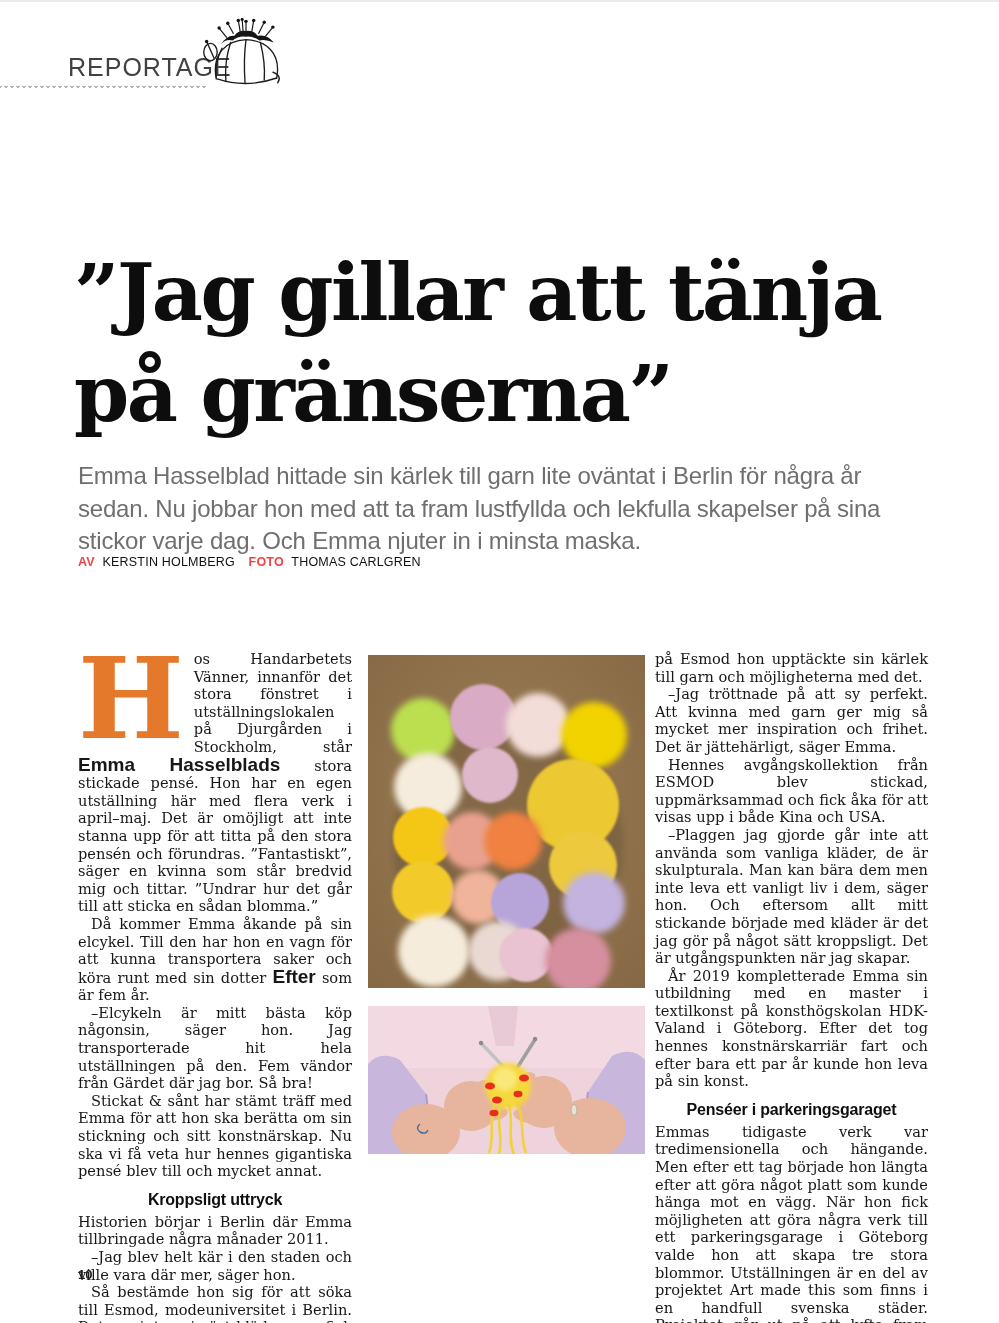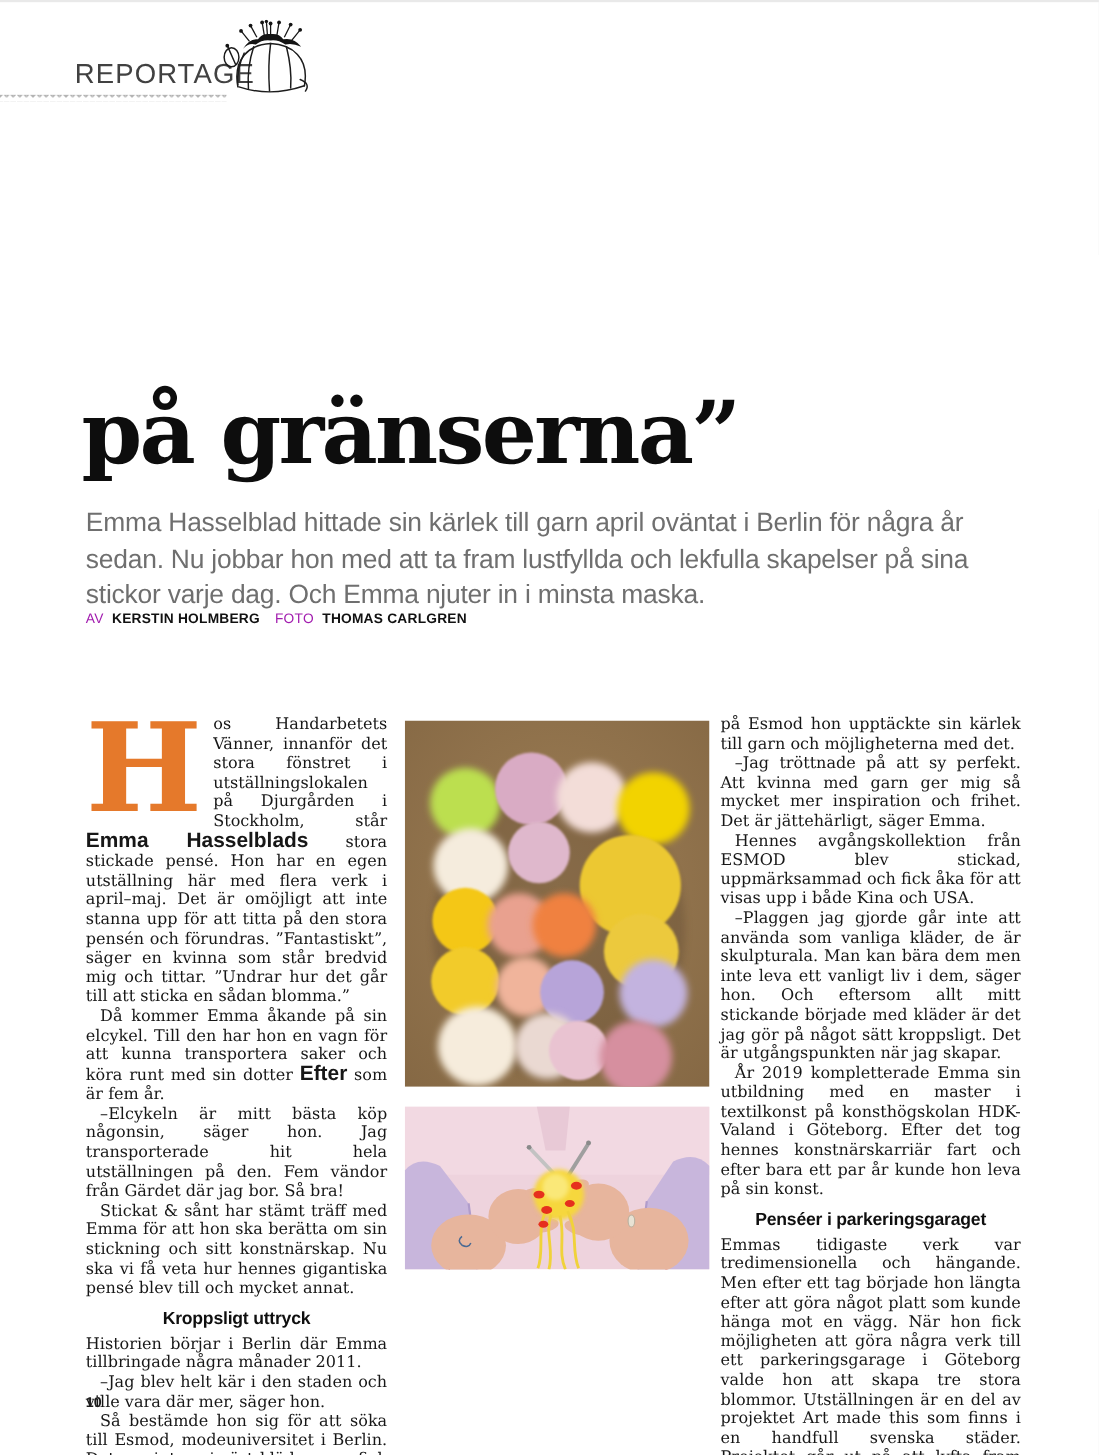--- a/index.html
+++ b/index.html
@@ -15,22 +15,22 @@
 
   
   .headline { position:absolute; left:74px; top:240px; width:880px;
     font-family:"DejaVu Serif",serif; font-weight:700; font-size:79px; line-height:101px;
     letter-spacing:-2.5px; color:#0d0d0d; }
 
   
   .lead { position:absolute; left:78px; top:458px; width:846px;
     font:400 24px/32.5px "Liberation Sans",sans-serif; color:#6f6f6f; letter-spacing:-0.2px; }
   .byline { position:absolute; left:78px; top:553px; font-size:12.5px; letter-spacing:0.2px; color:#111; }
-  .byline .lbl { font-weight:400; color:#a21caf; margin-right:4px; }
-  .byline .name { font-weight:700; margin-right:10px; }
+  .byline .lbl { font-weight:700; color:#ef4444; margin-right:4px; }
+  .byline .name { font-weight:400; margin-right:10px; }
 
   
   .columns { position:absolute; left:78px; top:648px; width:850px; display:flex; align-items:flex-start; }
   .col { color:#171717; }
   .col1 { width:274px; }
   .col2 { width:277px; margin-left:16px; }
   .col3 { width:273px; margin-left:10px; }
 
   .body { font-family:"DejaVu Serif",serif; font-size:14.6px; line-height:17.6px;
     text-align:justify; hyphens:auto; -webkit-hyphens:auto; }
@@ -83,23 +83,23 @@
       <circle cx="31" cy="5" r="1.8"></circle>
         <circle cx="69" cy="4" r="1.8"></circle>
         <circle cx="22" cy="10" r="1.8"></circle>
       <circle cx="78" cy="9" r="1.8"></circle>
         <circle cx="46" cy="1" r="1.6"></circle>
         <circle cx="9" cy="24" r="1.8"></circle>
     </g>
   </svg>
   <div class="zigzag"></div>
 
-  <h1 class="headline"><br><span>på gränserna”</span></h1>
-
-  <p class="lead">Emma Hasselblad hittade sin kärlek till garn april oväntat i Berlin för några år sedan. Nu jobbar hon med att ta fram lustfyllda och lekfulla skapelser på sina stickor varje dag. Och Emma njuter in i minsta maska.</p>
+  <h1 class="headline"><span>”Jag gillar att tänja</span><br><span>på gränserna”</span></h1>
+
+  <p class="lead">Emma Hasselblad hittade sin kärlek till garn lite oväntat i Berlin för några år sedan. Nu jobbar hon med att ta fram lustfyllda och lekfulla skapelser på sina stickor varje dag. Och Emma njuter in i minsta maska.</p>
 
   <p class="byline">
     <span class="lbl">AV</span>
     <span class="name">KERSTIN HOLMBERG</span>
     <span class="lbl">FOTO</span>
     <span class="name">THOMAS CARLGREN</span>
   </p>
 
   <div class="columns">
 

